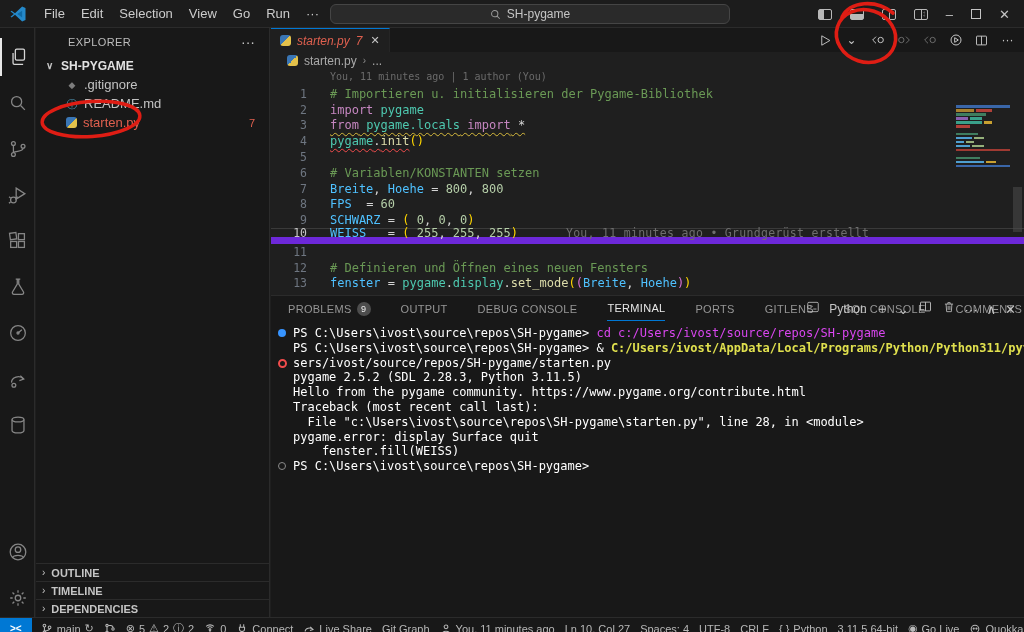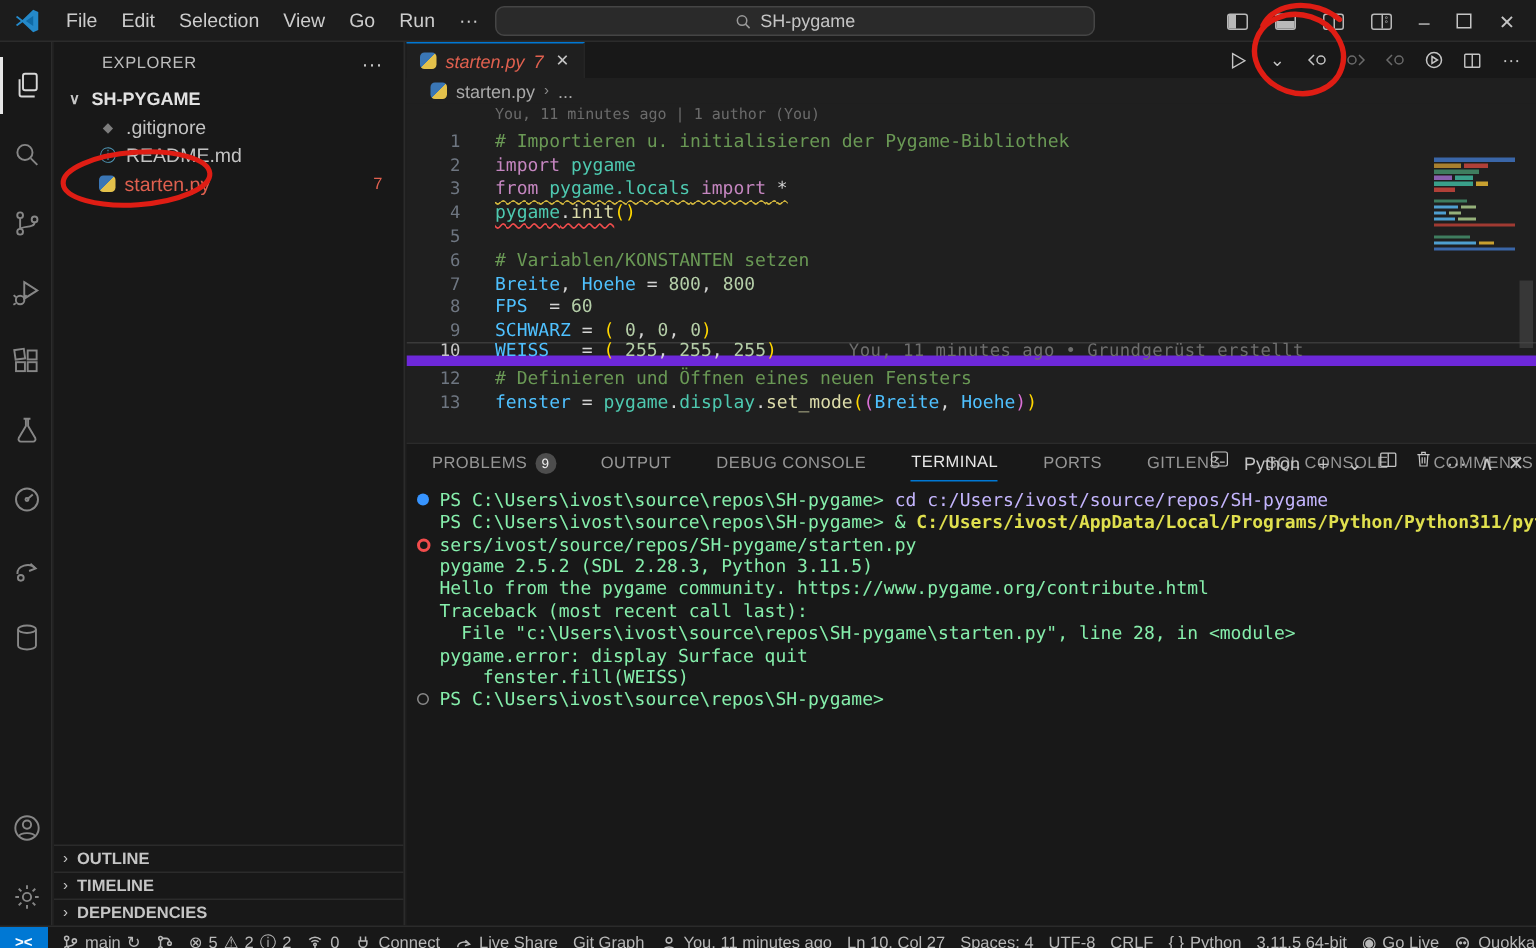--- a/index.html
+++ b/index.html
@@ -105,22 +105,22 @@
   .pbadge { min-width:14px; height:14px; border-radius:8px; background:#4d4d4d; color:#eee; font-size:9px;
             display:flex; align-items:center; justify-content:center; padding:0 3px; letter-spacing:0; }
   .pactions { position:absolute; right:8px; top:0; height:25px; display:flex; align-items:center; gap:9px; color:#c5c5c5; }
   .pactions svg { stroke:#c5c5c5; fill:none; stroke-width:1.4; }
   .pactions .tx { font-size:12px; }
   .pactions .sym { font-size:13px; }
 
   .term { position:absolute; top:30px; left:0; right:0; bottom:0; font-family:"DejaVu Sans Mono", monospace;
           font-size:12px; line-height:14.8px; }
   .tline { position:relative; padding-left:22px; white-space:pre; color:#cccccc; }
-  .tline .t{color:#86efac}
-  .tline .y{color:#c4b5fd}
+  .tline .t{color:#ffffff}
+  .tline .y{color:#d946ef}
   .tline .yb{color:#e0e04e; font-weight:bold}
   .deco { position:absolute; left:7px; top:3px; width:8px; height:8px; border-radius:50%; }
   .deco.run { background:#3794ff; }
   .deco.error { border:2px solid #f14c4c; width:9px; height:9px; }
   .deco.prompt { border:1px solid #8a8a8a; }
 
   
   .statusbar { position:absolute; left:0; right:0; top:617px; height:22px; background:#181818;
                border-top:1px solid #2b2b2b; display:flex; align-items:center; font-size:11px;
                color:#b8b8b8; z-index:6; }
@@ -371,20 +371,21 @@
           <div class="cline"><span class="ln">1</span><span class="src"><span class="cm"># Importieren u. initialisieren der Pygame-Bibliothek</span></span></div>
           <div class="cline"><span class="ln">2</span><span class="src"><span class="kw">import</span><span class="op"> </span><span class="mod">pygame</span></span></div>
           <div class="cline"><span class="ln">3</span><span class="src"><span class="kw sq-y">from</span><span class="op sq-y"> </span><span class="mod sq-y">pygame.locals</span><span class="op sq-y"> </span><span class="kw sq-y">import</span><span class="op sq-y"> </span><span class="op sq-y">*</span></span></div>
           <div class="cline"><span class="ln">4</span><span class="src"><span class="mod sq-r">pygame</span><span class="op sq-r">.</span><span class="fn sq-r">init</span><span class="p1">()</span></span></div>
           <div class="cline"><span class="ln">5</span><span class="src"></span></div>
           <div class="cline"><span class="ln">6</span><span class="src"><span class="cm"># Variablen/KONSTANTEN setzen</span></span></div>
           <div class="cline"><span class="ln">7</span><span class="src"><span class="var">Breite</span><span class="op">, </span><span class="var">Hoehe</span><span class="op"> = </span><span class="num">800</span><span class="op">, </span><span class="num">800</span></span></div>
           <div class="cline"><span class="ln">8</span><span class="src"><span class="var">FPS</span><span class="op">  = </span><span class="num">60</span></span></div>
           <div class="cline"><span class="ln">9</span><span class="src"><span class="var">SCHWARZ</span><span class="op"> = </span><span class="p1">( </span><span class="num">0</span><span class="op">, </span><span class="num">0</span><span class="op">, </span><span class="num">0</span><span class="p1">)</span></span></div>
           <div class="cline cur"><span class="ln">10</span><span class="src"><span class="var">WEISS</span><span class="op">   = </span><span class="p1">( </span><span class="num">255</span><span class="op">, </span><span class="num">255</span><span class="op">, </span><span class="num">255</span><span class="p1">)</span></span><span class="blame">You, 11 minutes ago • Grundgerüst erstellt</span></div>
+          <div class="cline"><span class="ln">11</span><span class="src"></span></div>
           <div class="cline"><span class="ln">12</span><span class="src"><span class="cm"># Definieren und Öffnen eines neuen Fensters</span></span></div>
           <div class="cline"><span class="ln">13</span><span class="src"><span class="var">fenster</span><span class="op"> = </span><span class="mod">pygame</span><span class="op">.</span><span class="mod">display</span><span class="op">.</span><span class="fn">set_mode</span><span class="p1">(</span><span class="p2">(</span><span class="var">Breite</span><span class="op">, </span><span class="var">Hoehe</span><span class="p2">)</span><span class="p1">)</span></span></div>
         </div>
       <div class="minimap" id="minimap">
           <div class="mrow">
             <i style="left: 0px; width: 54px; background: rgb(58, 102, 168);"></i>
           </div>
           <div class="mrow">
             <i style="left: 0px; width: 18px; background: rgb(168, 128, 47);"></i>
             <i style="left: 20px; width: 16px; background: rgb(176, 64, 56);"></i>

